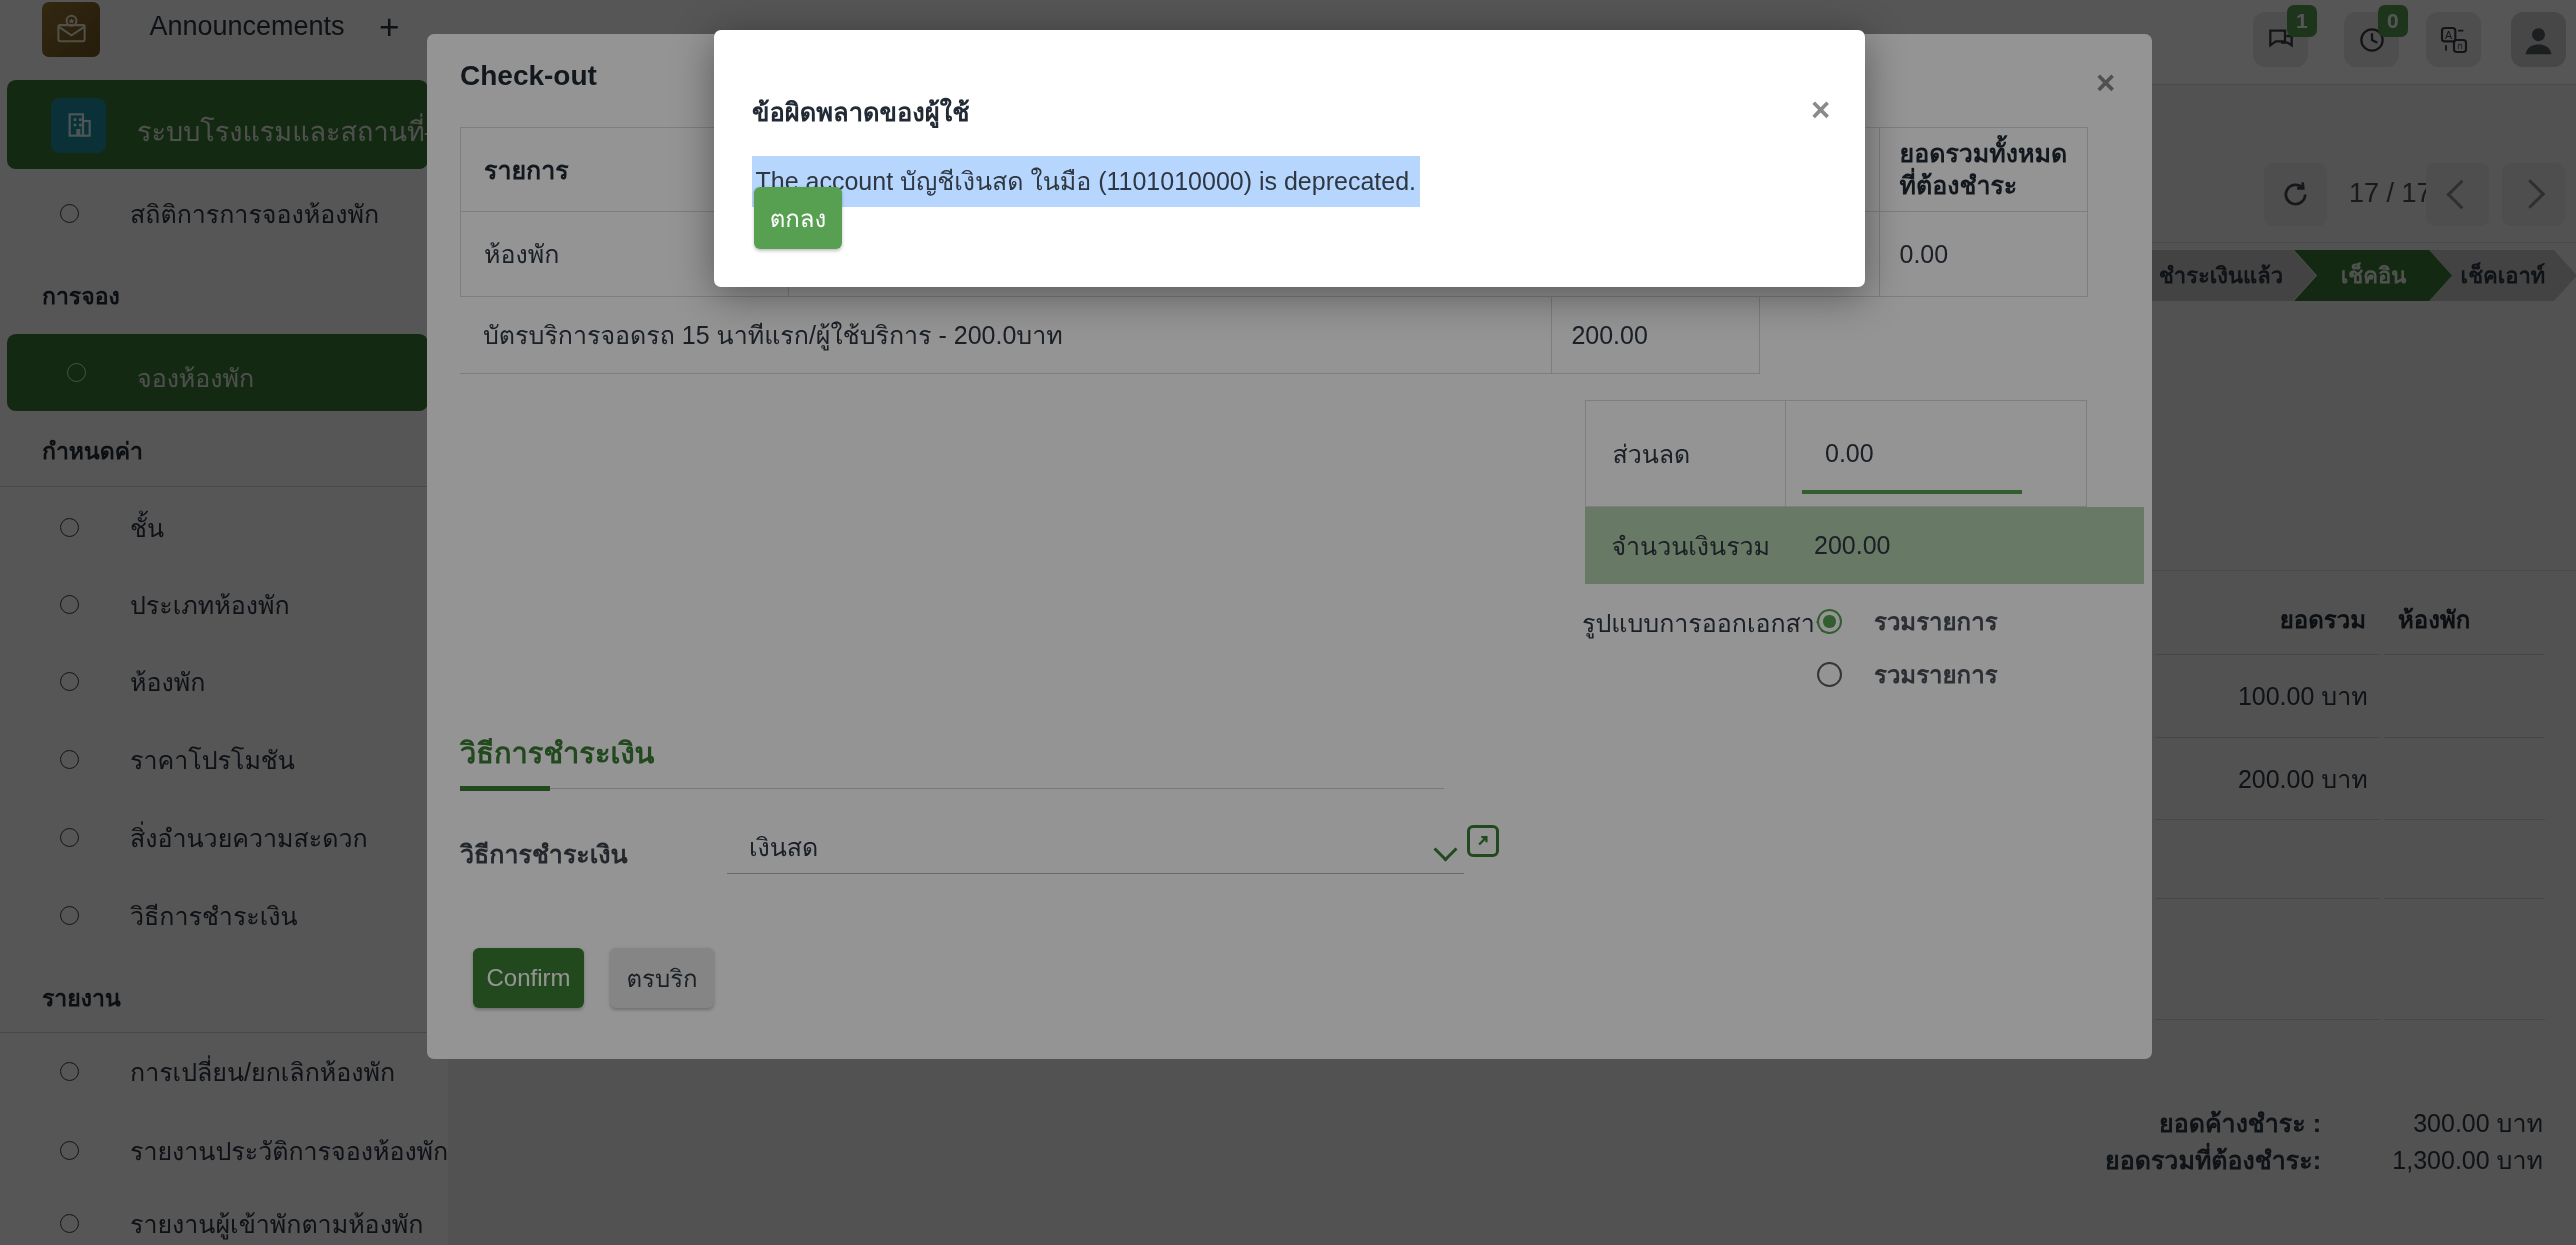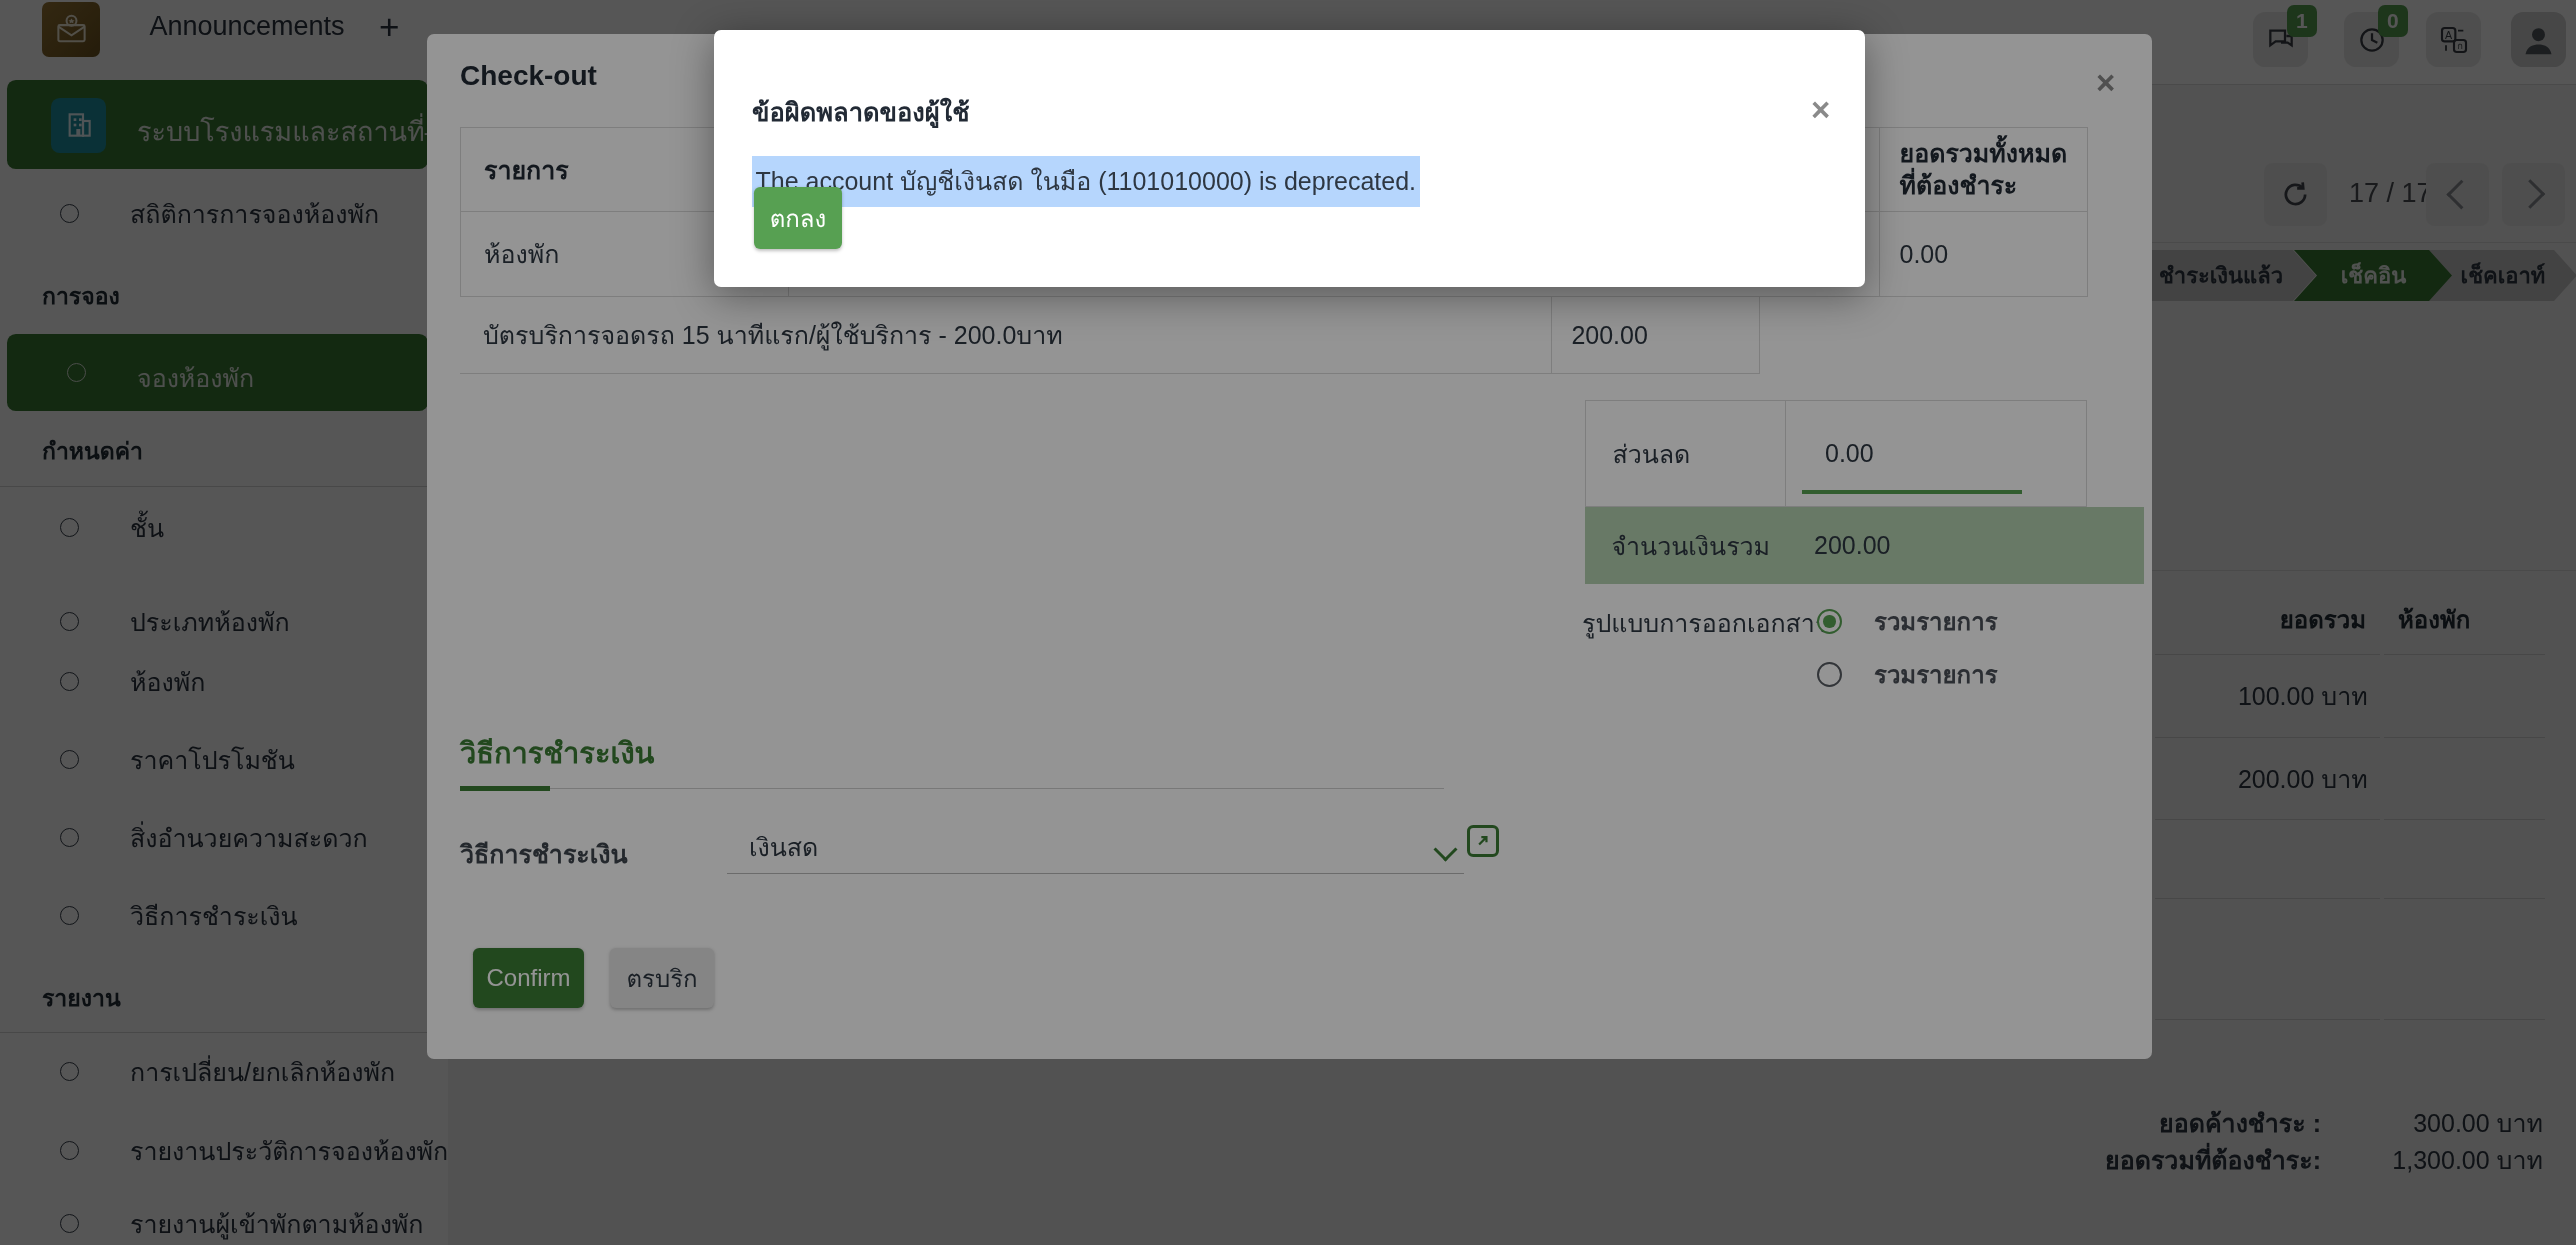--- a/index.html
+++ b/index.html
@@ -146,21 +146,21 @@
       <span class="sb-label light" style="top:24px;">จองห้องพัก</span>
     </div>
 
     <div class="abs sb-section" style="top:433px;">กำหนดค่า</div>
     <div class="abs sb-divider" style="top:486px;"></div>
 
     <div class="abs sb-item" style="top:501px;">
       <span class="sb-circle"></span>
       <span class="sb-label">ชั้น</span>
     </div>
-    <div class="abs sb-item" style="top:595px;text-align:right;">
+    <div class="abs sb-item" style="top:578px;text-align:right;">
       <span class="sb-circle"></span>
       <span class="sb-label">ประเภทห้องพัก</span>
     </div>
     <div class="abs sb-item" style="top:655px;">
       <span class="sb-circle"></span>
       <span class="sb-label">ห้องพัก</span>
     </div>
     <div class="abs sb-item" style="top:733px;">
       <span class="sb-circle"></span>
       <span class="sb-label">ราคาโปรโมชัน</span>

